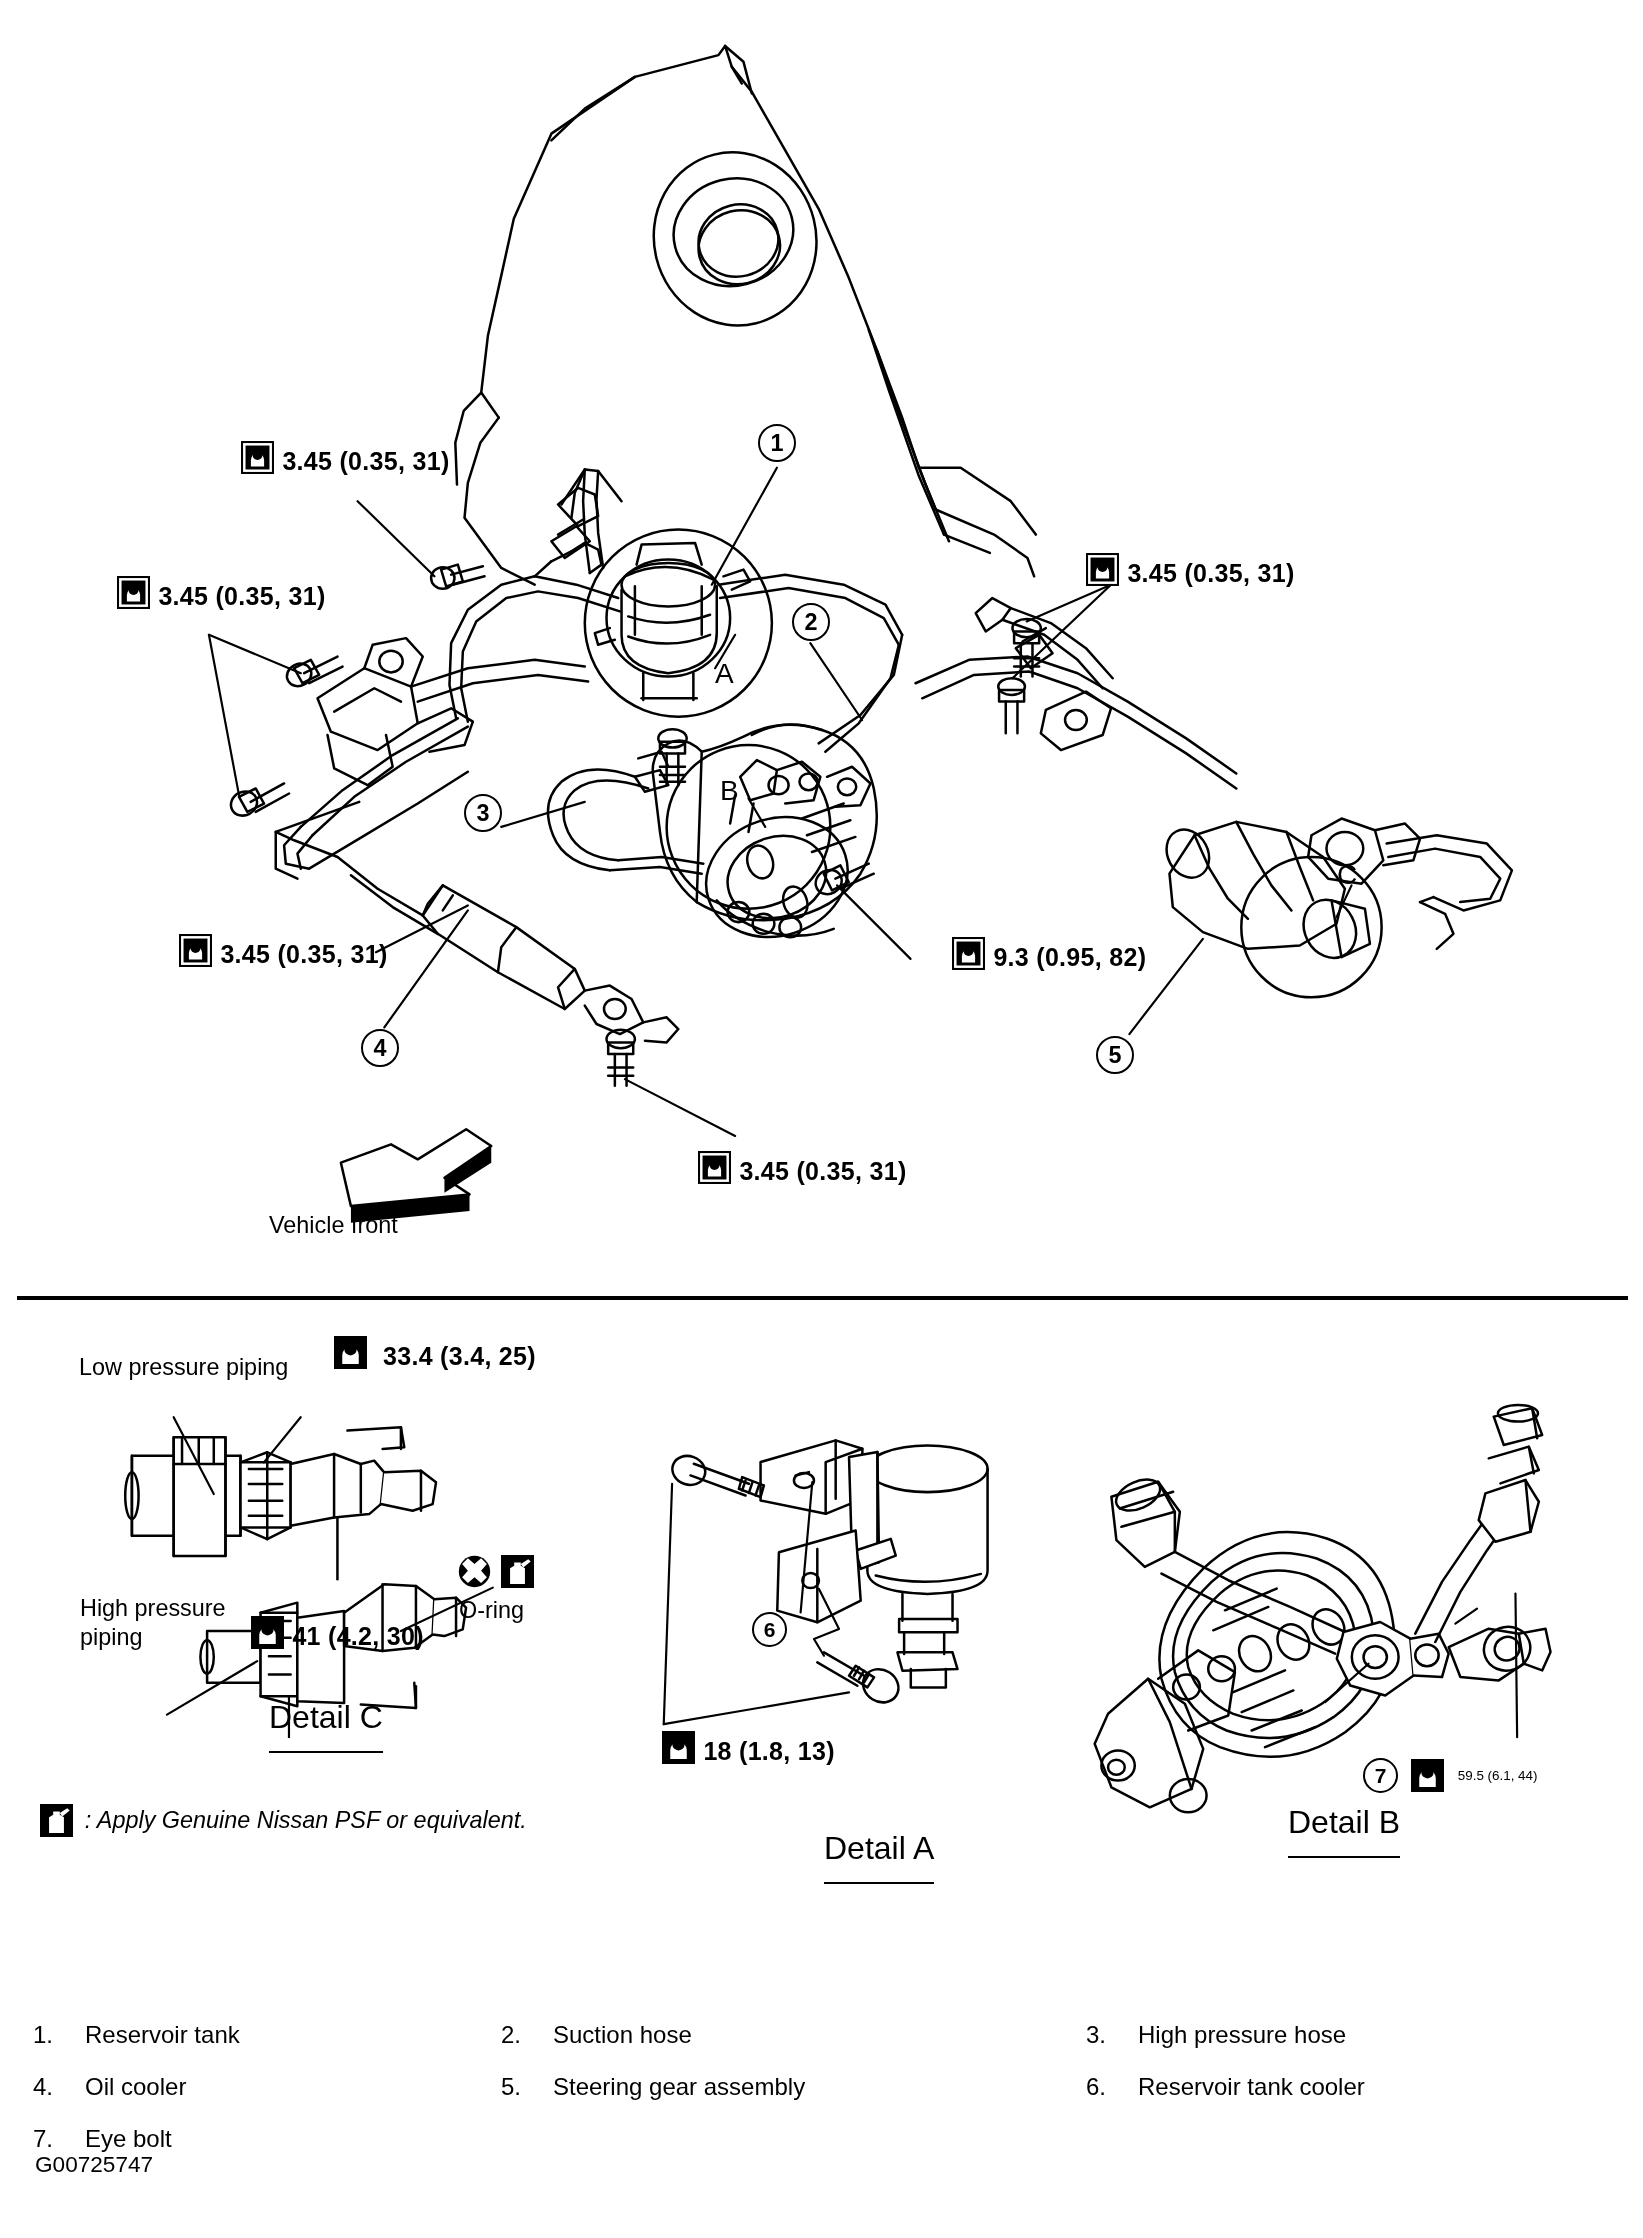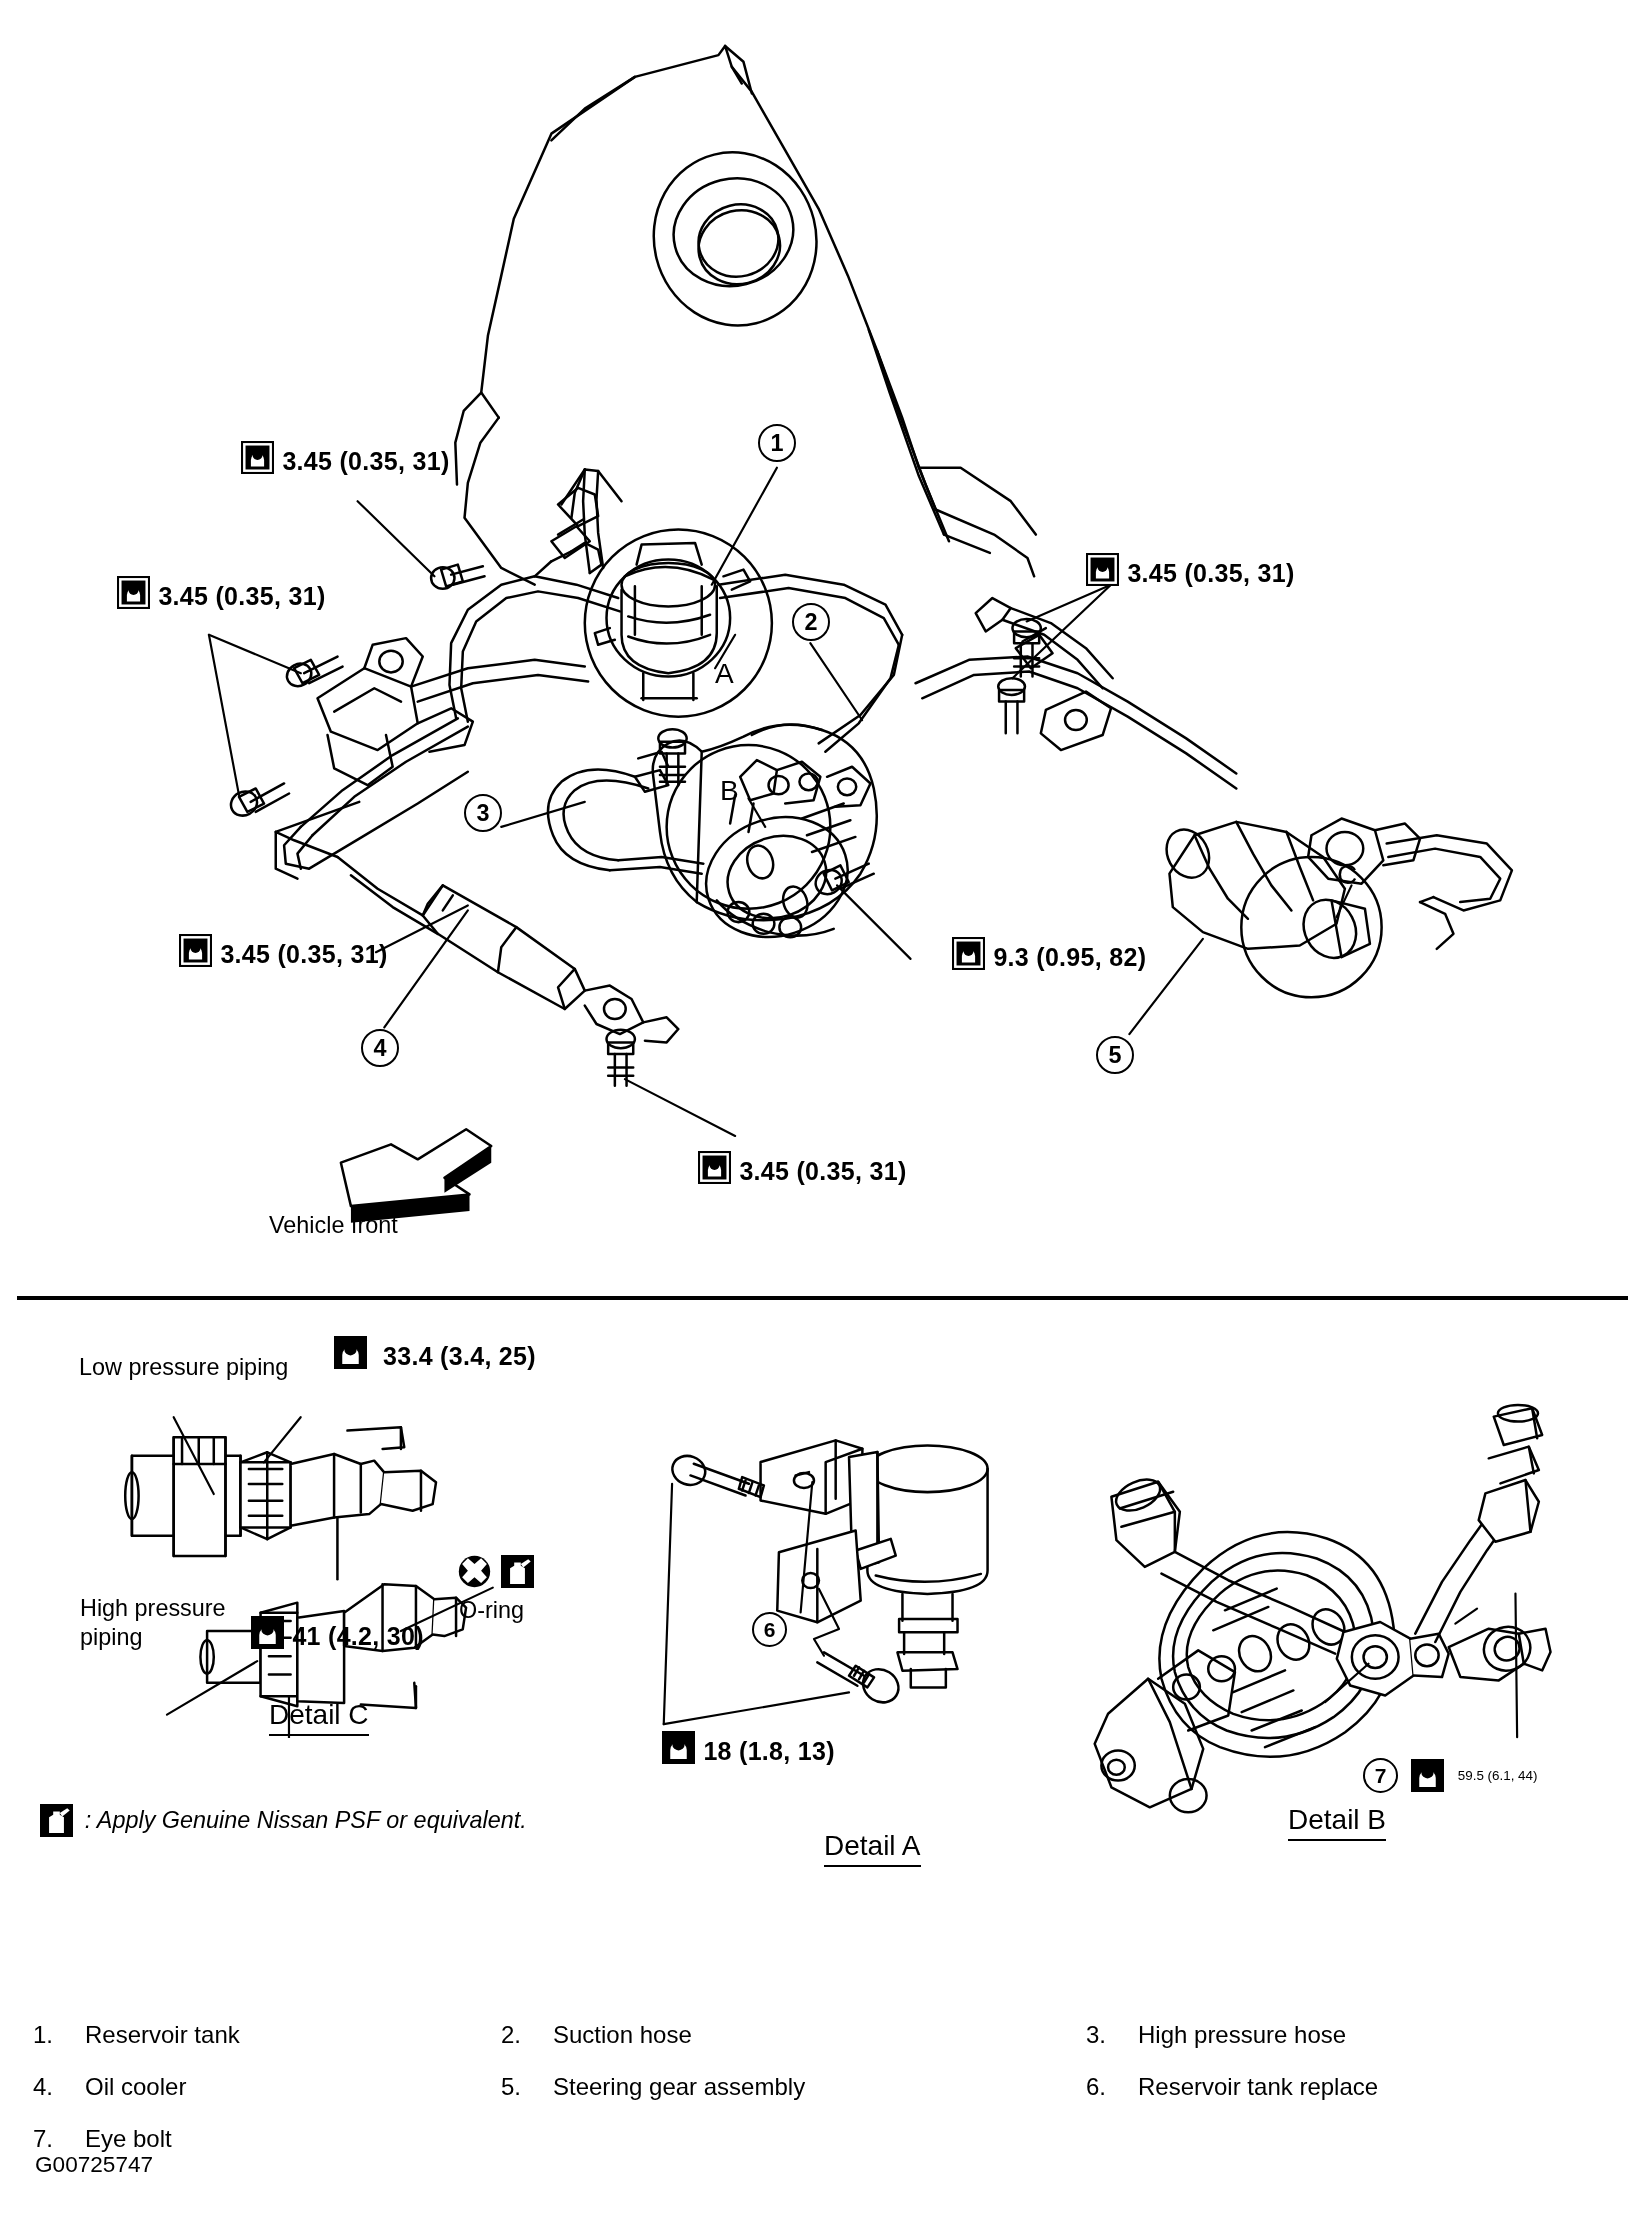--- a/index.html
+++ b/index.html
@@ -36,22 +36,22 @@
     display:flex;align-items:center;justify-content:center;
     font-size:23.4px;font-weight:bold;background:#fff;box-sizing:border-box;
   }
   .cnum.sm{width:35px;height:35px;font-size:21px;border-width:2.5px;}
 
   
   .dletter{position:absolute;font-size:28px;font-weight:normal;font-family:"Liberation Sans", sans-serif;}
 
   
   .dtitle{
-    position:absolute;font-size:28px;white-space:nowrap;
-    border-bottom:2.5px solid #000;padding-bottom:3px;
+    position:absolute;font-size:32px;white-space:nowrap;
+    border-bottom:2.5px solid #000;padding-bottom:15px;
   }
 
   
   .divider{position:absolute;background:#000;}
 
   
   #legend{position:absolute;left:40px;top:1796px;}
   .leg-row{display:flex;align-items:center;height:48px;gap:0;font-style:italic;}
   .leg-ico{width:33px;height:33px;flex:0 0 auto;margin-right:11.7px;}
   .leg-ico svg{display:block;width:100%;height:100%;}
@@ -664,21 +664,21 @@
       <div class="pcell c1">
         <span class="pno">4.</span>
         <span class="pname">Oil cooler</span>
       </div>
       <div class="pcell c2">
         <span class="pno">5.</span>
         <span class="pname">Steering gear assembly</span>
       </div>
       <div class="pcell c3">
         <span class="pno">6.</span>
-        <span class="pname">Reservoir tank replace</span>
+        <span class="pname">Reservoir tank cooler</span>
       </div>
     </div>
     <div class="prow">
       <div class="pcell c1">
         <span class="pno">7.</span>
         <span class="pname">Eye bolt</span>
       </div>
       <div class="pcell c2"></div>
       <div class="pcell c3"></div>
     </div>

